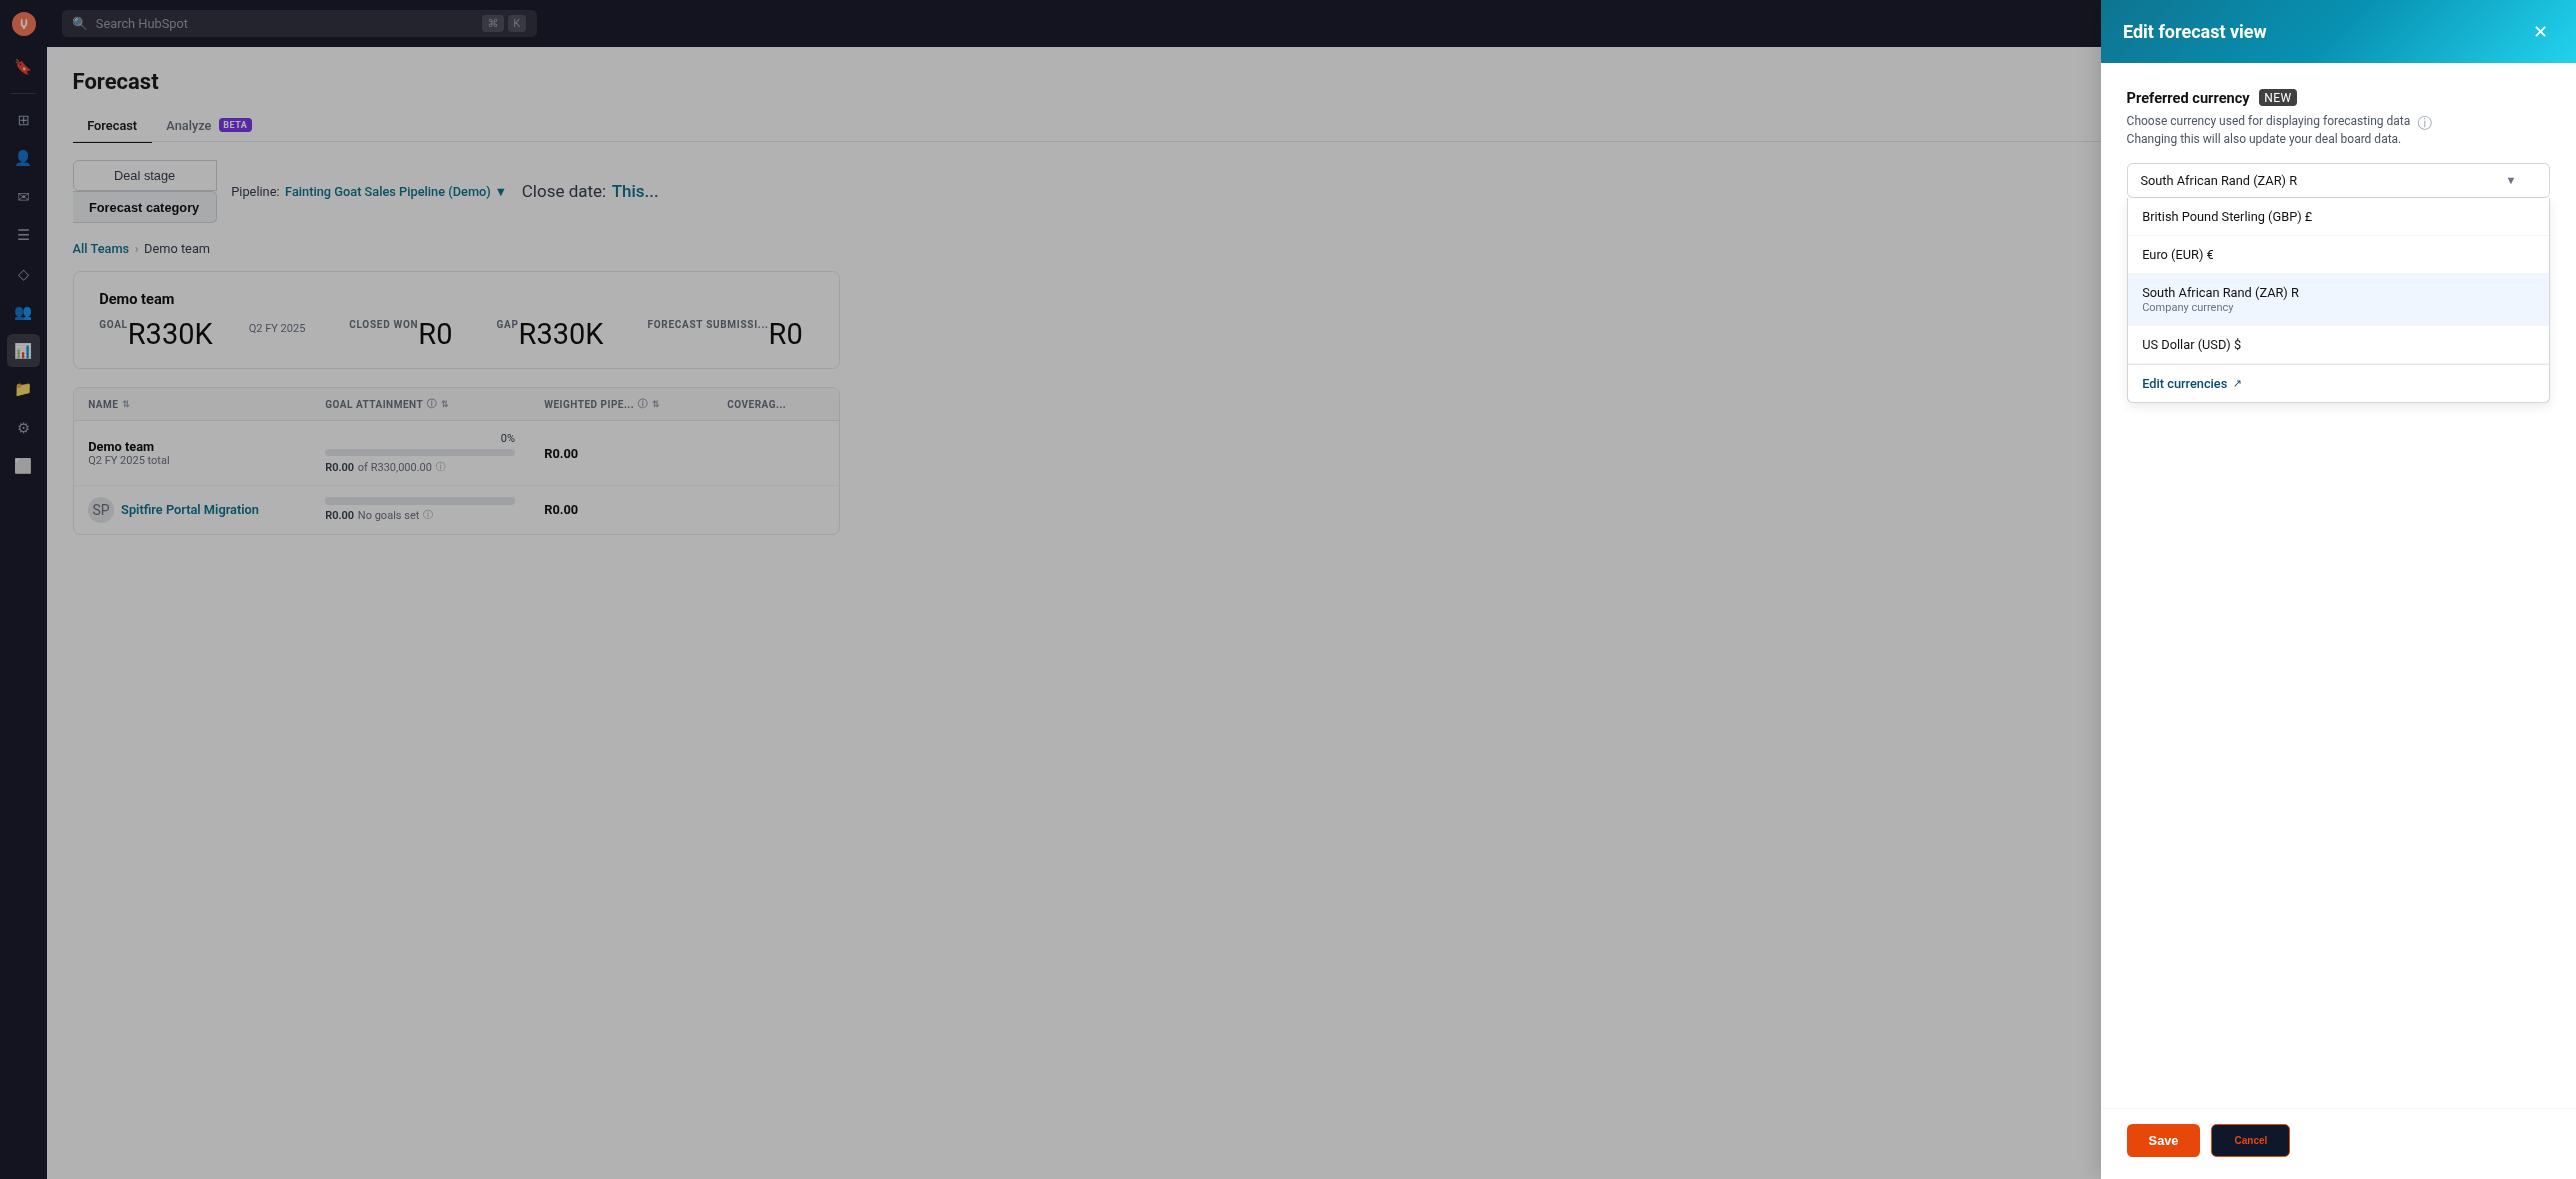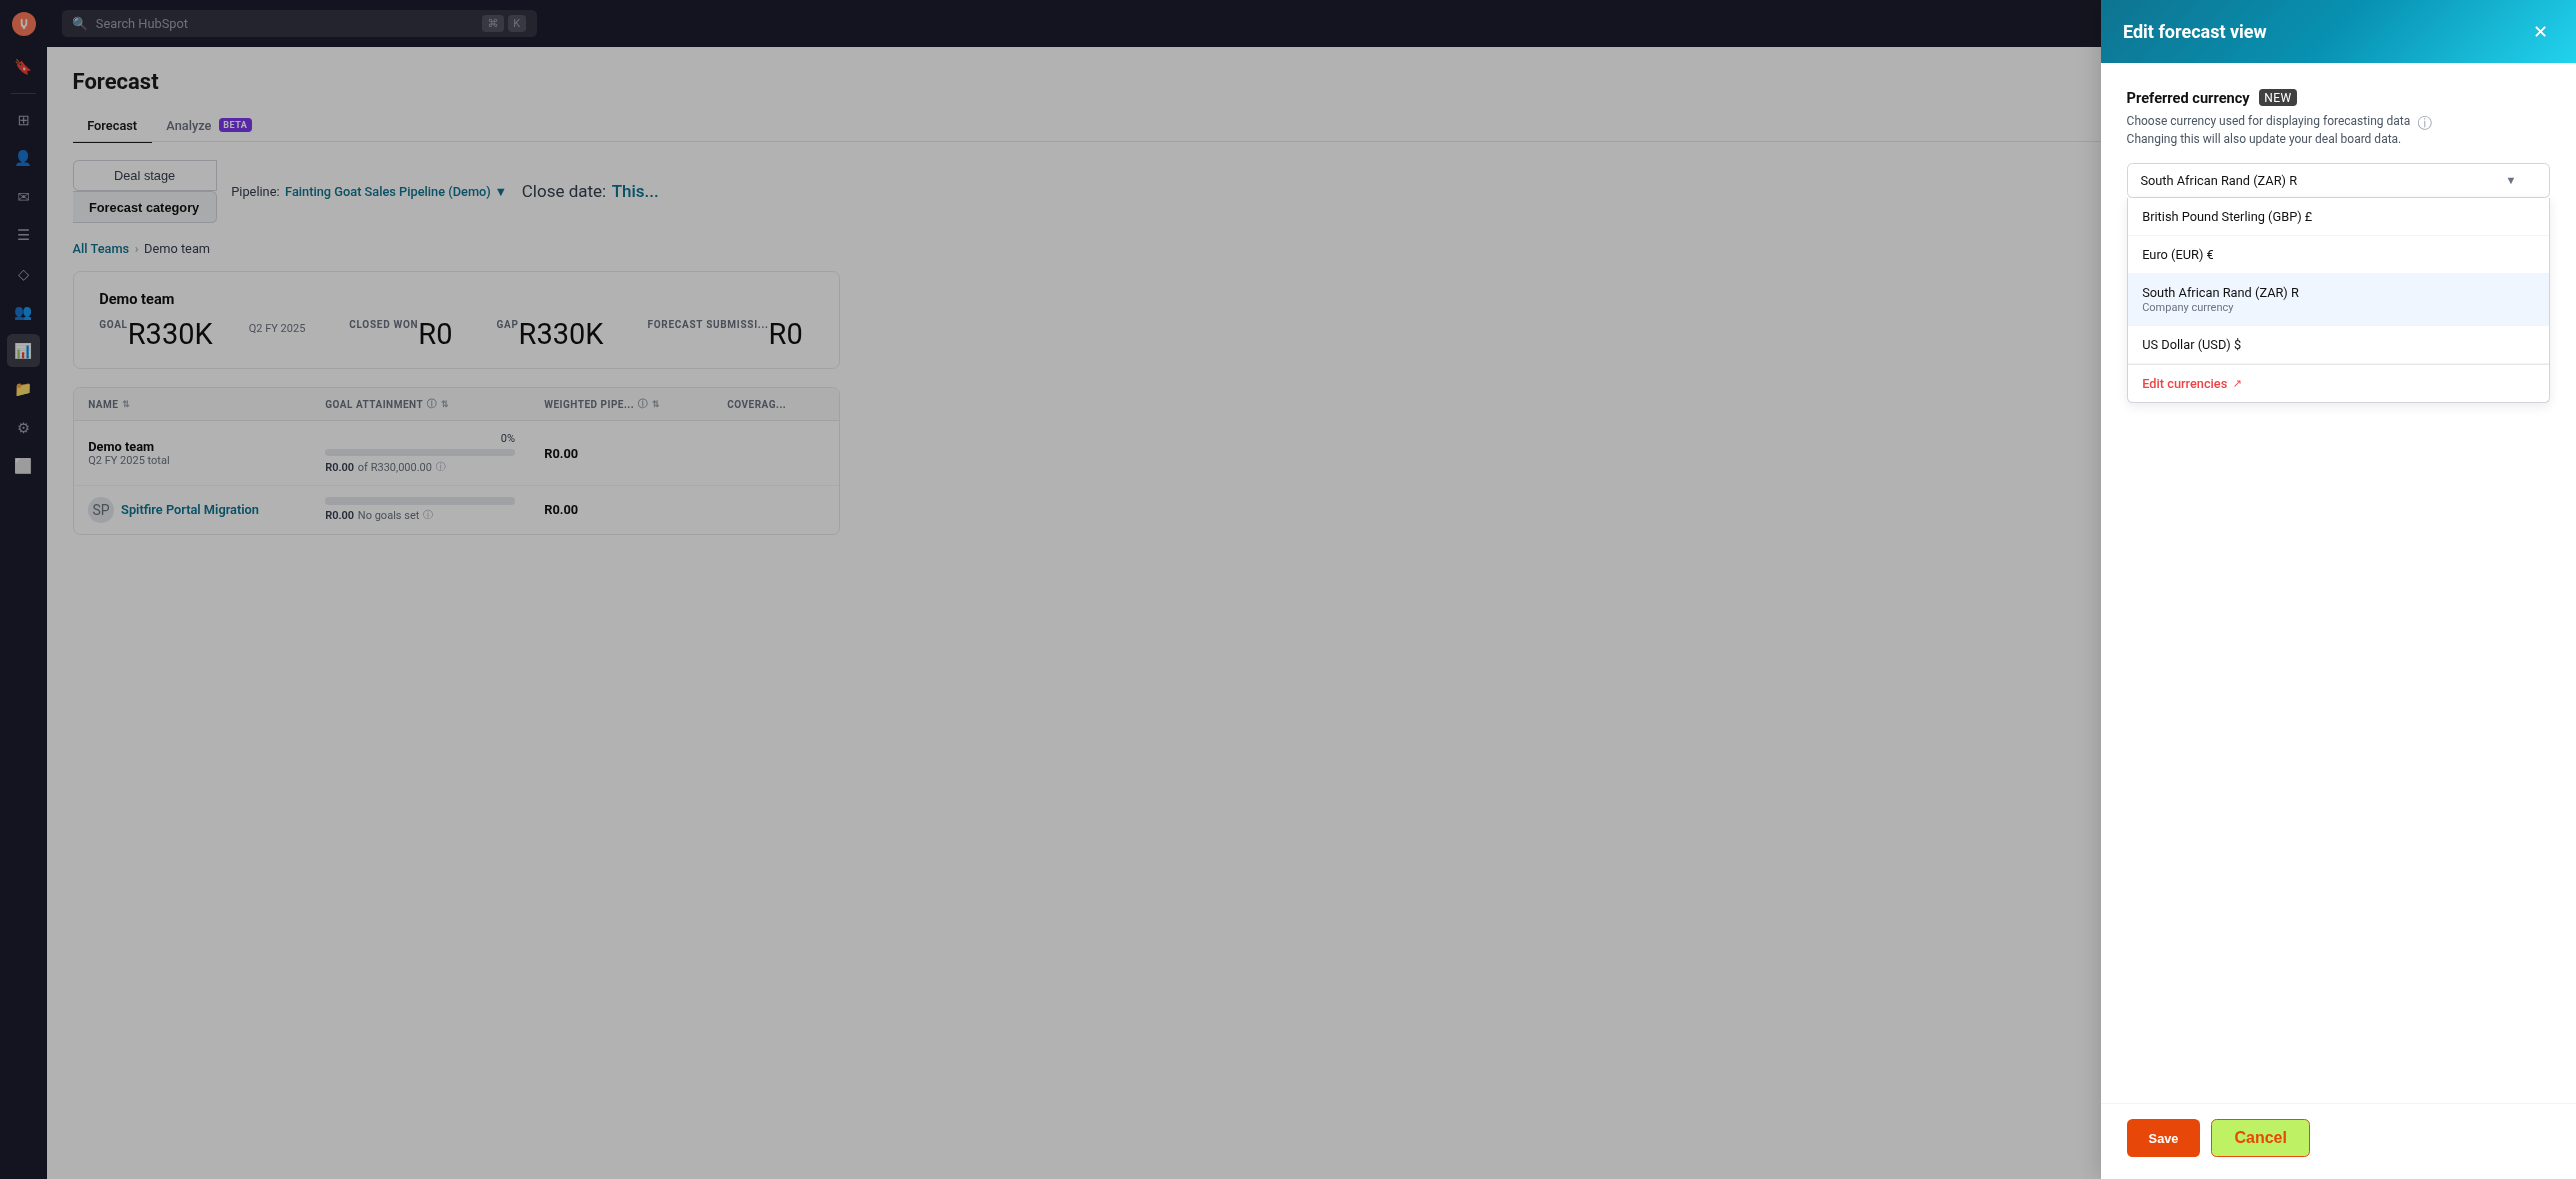--- a/index.html
+++ b/index.html
@@ -521,21 +521,21 @@
       font-size: 11px;
       color: #6b7280;
       margin-top: 1.8px;
     }
 
     .edit-currencies-link {
       display: flex;
       align-items: center;
       gap: 5.5px;
       padding: 11px 14.6px;
-      color: #ef4444;
+      color: #0c4a6e;
       font-size: 12.8px;
       font-weight: 500;
       cursor: pointer;
       border-top: 0.9px solid #e5e7eb;
     }
 
     
     .edit-panel-footer {
       padding: 14.6px 25.6px 22px;
       display: flex;
@@ -546,26 +546,26 @@
       background: #e8470a;
       color: #fff;
       border: none;
       border-radius: 5.5px;
       padding: 9px 22px;
       font-size: 12.8px;
       font-weight: 600;
       cursor: pointer;
     }
     .btn-cancel {
-      background: #bef264;
+      background: #0f172a;
       color: #e8470a;
       border: 1.8px solid #e8470a;
       border-radius: 5.5px;
       padding: 9px 22px;
-      font-size: 16px;
+      font-size: 10px;
       font-weight: 600;
       cursor: pointer;
     }
   </style>
 </head>
 <body>
 
 <div class="sidebar">
   <div class="sidebar-logo">
     <svg width="24" height="24" viewBox="0 0 26 26" fill="none">

